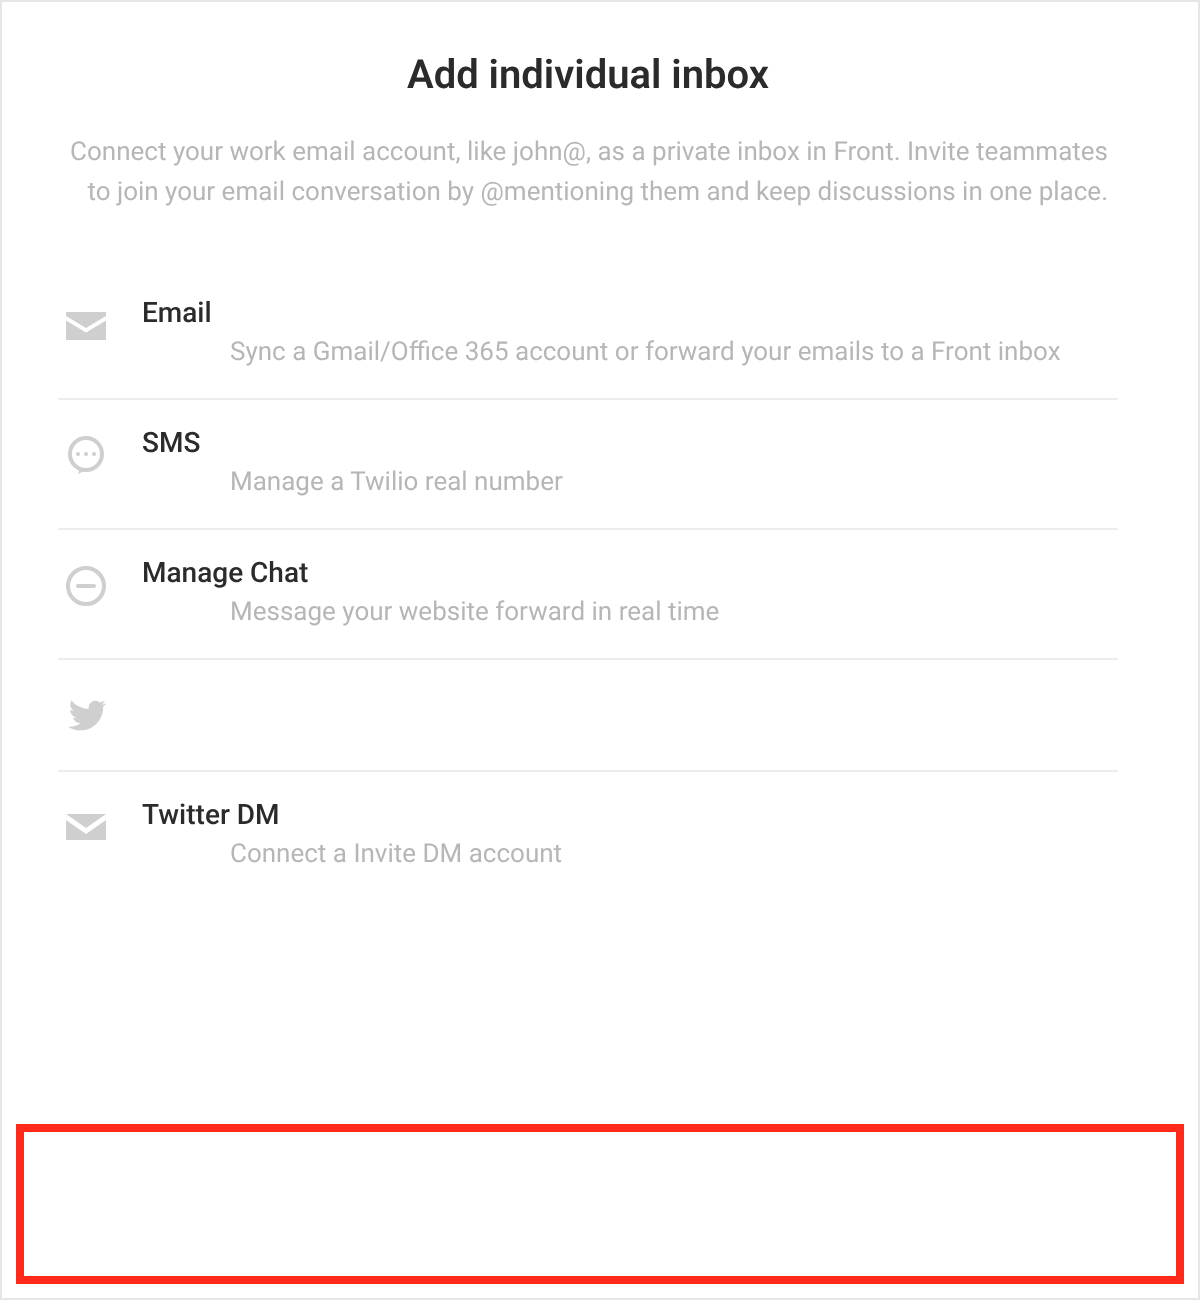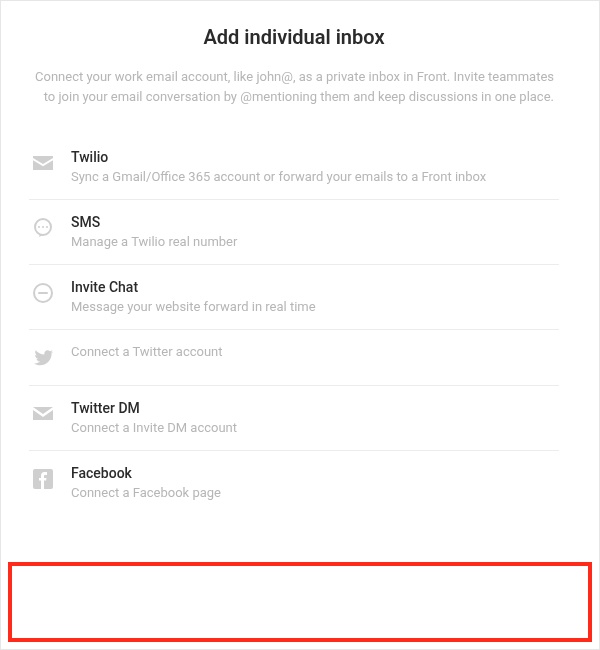--- a/index.html
+++ b/index.html
@@ -56,20 +56,21 @@
   }
   .label {
     font-size: 14px;
     color: #2b2b2b;
     font-weight: 500;
     margin-bottom: 4px;
   }
   .desc {
     font-size: 13px;
     color: #b6b6b6;
+    margin-left: 44px;
   }
   .highlight-wrap {
     position: absolute;
     border: 4px solid #ff2a1a;
     pointer-events: none;
   }
   .page { position: relative; width:586px; height:650px; }
 </style>
 </head>
 <body>
@@ -81,21 +82,21 @@
 
   <ul class="list">
 
     <li class="item">
       <span class="icon">
         <svg viewBox="0 0 24 24" fill="currentColor">
               <path d="M2 5h20v2l-10 6L2 7V5zm0 4.2 10 6 10-6V19H2V9.2z"></path>
             </svg>
       </span>
       <div class="text">
-        <div class="label">Twilio</div>
+        <div class="label">Email</div>
         <div class="desc">Sync a Gmail/Office 365 account or forward your emails to a Front inbox</div>
       </div>
     </li>
 
     <li class="item">
       <span class="icon">
         <svg viewBox="0 0 24 24" fill="none" stroke="currentColor" stroke-width="2">
               <circle cx="12" cy="11" r="8"></circle>
               <path d="M8 11h.01M12 11h.01M16 11h.01" stroke-linecap="round"></path>
               <path d="M9 18l-1 3 4-2" fill="currentColor" stroke="none"></path>
@@ -108,58 +109,45 @@
     </li>
 
     <li class="item">
       <span class="icon">
         <svg viewBox="0 0 24 24" fill="none" stroke="currentColor" stroke-width="2">
               <circle cx="12" cy="12" r="9"></circle>
               <path d="M8 12h8" stroke-linecap="round"></path>
             </svg>
       </span>
       <div class="text">
-        <div class="label">Invite Chat</div>
+        <div class="label">Manage Chat</div>
         <div class="desc">Message your website forward in real time</div>
       </div>
     </li>
 
     <li class="item">
       <span class="icon">
         <svg viewBox="0 0 24 24" fill="currentColor">
               <path d="M22 5.8c-.7.3-1.5.6-2.3.7.8-.5 1.5-1.3 1.8-2.2-.8.5-1.7.8-2.6 1-1.5-1.6-4.1-1.2-5.2.8-.4.8-.5 1.7-.3 2.5C9.9 8.4 6.8 6.8 4.7 4.3c-1 1.8-.5 4 1.2 5.1-.6 0-1.2-.2-1.8-.5 0 1.9 1.3 3.5 3.2 3.9-.6.2-1.2.2-1.8.1.5 1.6 2 2.7 3.7 2.7-1.5 1.1-3.3 1.8-5.2 1.8H3c1.8 1.2 4 1.8 6.1 1.8 7.4 0 11.5-6.1 11.5-11.5v-.5c.8-.6 1.5-1.3 2-2.1z"></path>
             </svg>
       </span>
       <div class="text">
-        <div class="desc">Connect a Twitter account</div>
       </div>
     </li>
 
     <li class="item">
       <span class="icon">
         <svg viewBox="0 0 24 24" fill="currentColor">
               <path d="M2 5h20l-10 7L2 5zm0 3 10 7 10-7v10H2V8z"></path>
             </svg>
       </span>
       <div class="text">
         <div class="label">Twitter DM</div>
         <div class="desc">Connect a Invite DM account</div>
       </div>
     </li>
 
-    <li class="item">
-      <span class="icon">
-        <svg viewBox="0 0 24 24" fill="currentColor">
-              <rect x="2" y="2" width="20" height="20" rx="2"></rect>
-              <path d="M15.5 8H14c-.6 0-1 .4-1 1v2h2.5l-.4 2.5H13V22h-3v-8.5H8V11h2V8.8C10 6.7 11.2 5 13.5 5H16v3h-.5z" fill="#fff"></path>
-            </svg>
-      </span>
-      <div class="text">
-        <div class="label">Facebook</div>
-        <div class="desc">Connect a Facebook page</div>
-      </div>
-    </li>
 
   </ul>
 </div>
 
 <div class="highlight-wrap" style="left:7px; top:561px; width:584px; height:80px;"></div>
 </div>
 
 </body></html>

